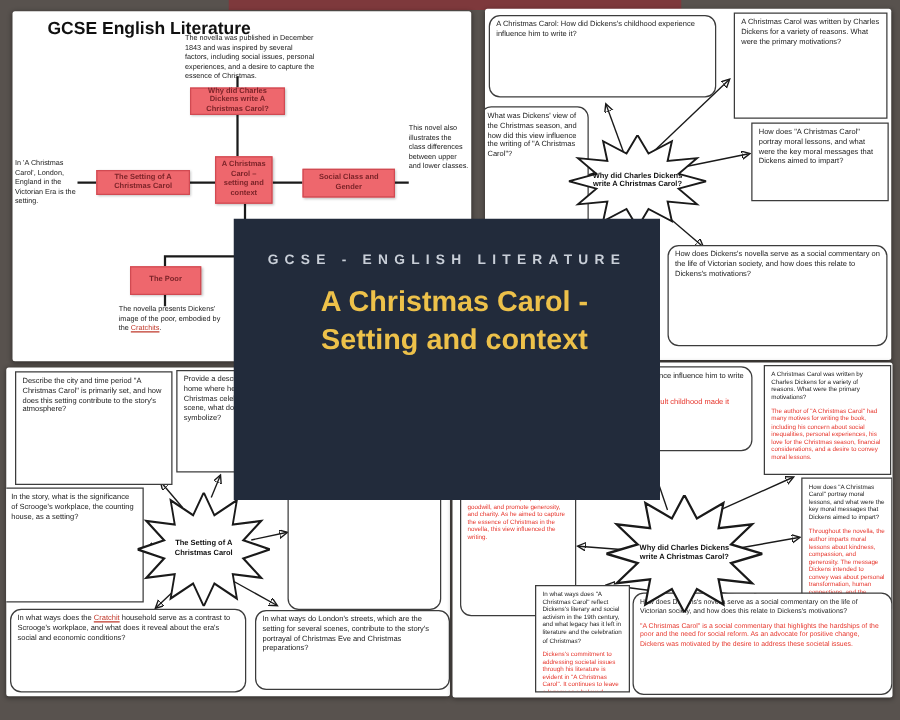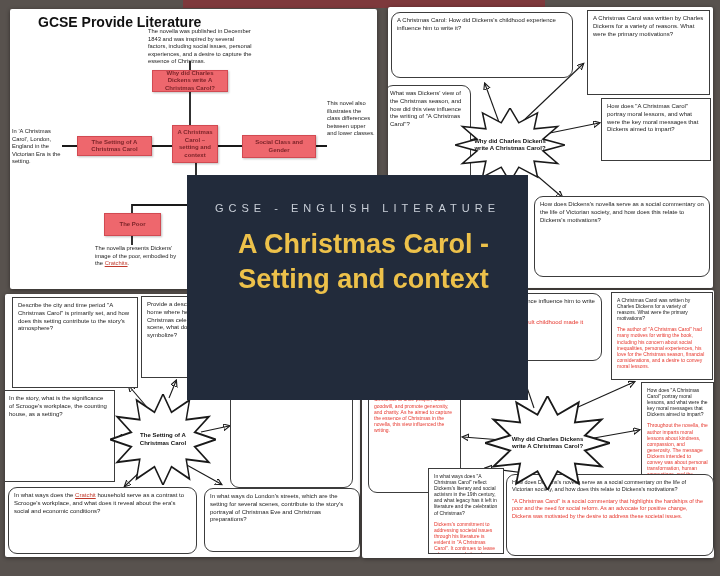--- a/index.html
+++ b/index.html
@@ -20,34 +20,34 @@
   .burst{position:absolute;}
   .burst svg{position:absolute;left:0;top:0;width:100%;height:100%;}
   .burst .bt{position:absolute;left:0;top:0;right:0;bottom:0;display:flex;align-items:center;
              justify-content:center;text-align:center;font-weight:bold;font-size:6px;
              line-height:1.25;padding:0 17%;color:#111;}
   .arrows{position:absolute;left:0;top:0;pointer-events:none;}
   .arrows line, .arrows path{stroke:#1a1a1a;fill:none;}
   #top-strip{position:absolute;left:183px;top:0;width:362px;height:8px;background:#7e393c;}
   #banner{position:absolute;left:187px;top:175px;width:341px;height:225px;background:#222b3b;
           z-index:20;display:flex;flex-direction:column;align-items:center;}
-  .eyebrow{margin-top:27px;font-size:11px;letter-spacing:5px;color:#c9cfd8;font-weight:normal;}
-  .btitle{margin-top:13px;width:280px;text-align:center;font-size:27px;font-weight:bold;
+  .eyebrow{margin-top:27px;font-size:11px;letter-spacing:5px;color:#c9cfd8;font-weight:bold;}
+  .btitle{margin-top:13px;width:280px;text-align:center;font-size:23px;font-weight:bold;
           color:#edc14a;line-height:1.3;margin-left:12px;}
   .cta{margin-top:15px;font-size:14px;letter-spacing:2.5px;color:#ccd2d9;font-weight:bold;}
   .ws-title{position:absolute;left:28px;top:5px;font-size:14px;font-weight:bold;color:#111;}
   .sm{font-size:5px;line-height:1.22;}
 </style>
 </head>
 <body>
 
 <div id="top-strip"></div>
 
 <div class="page" style="left:10px;top:9px;width:367px;height:280px;">
-  <div class="ws-title">GCSE Provide Literature</div>
+  <div class="ws-title">GCSE English Literature</div>
 
   <svg class="arrows" width="367" height="280" viewBox="0 0 367 280">
     <g stroke-width="1.8">
       <line x1="52" y1="137" x2="67" y2="137"></line>
       <line x1="142" y1="137" x2="162" y2="137"></line>
       <line x1="208" y1="137" x2="232" y2="137"></line>
       <line x1="306" y1="137" x2="317" y2="137"></line>
       <line x1="180" y1="52" x2="180" y2="61"></line>
       <line x1="180" y1="83" x2="180" y2="116"></line>
       <path d="M186,154 L186,196 L122,196 L122,204"></path>

